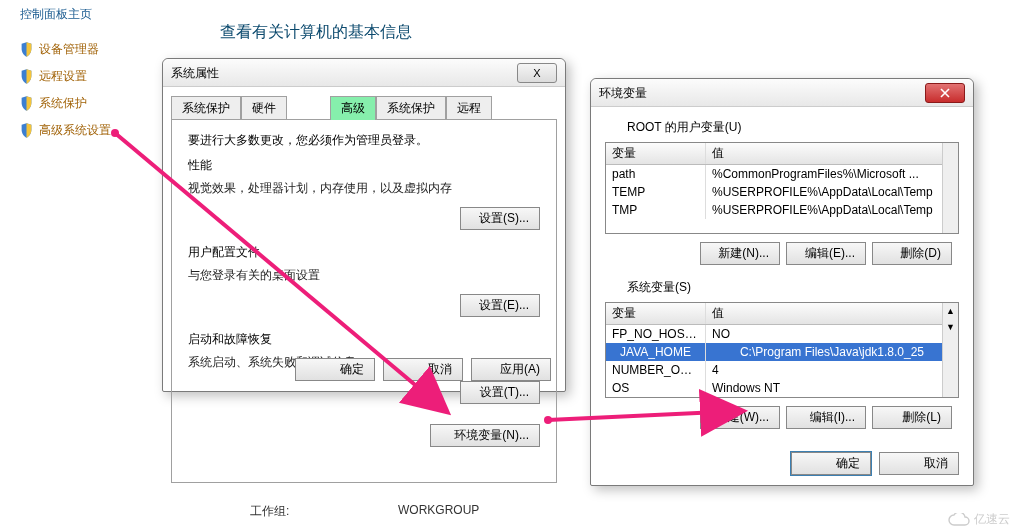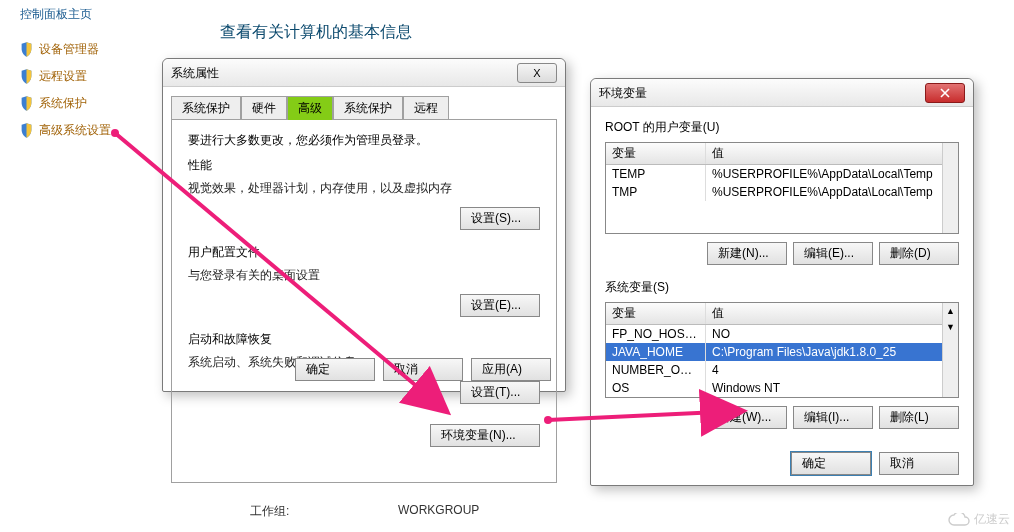--- a/index.html
+++ b/index.html
@@ -15,45 +15,45 @@
   .workgroup-val { position: absolute; left: 398px; top: 503px; color: #333; }
 
   .dialog { position: absolute; background: #fff; border: 1px solid #7a7a7a; border-radius: 6px 6px 2px 2px; box-shadow: 4px 4px 12px rgba(0,0,0,.25); }
   .titlebar { height: 28px; line-height: 28px; padding: 0 8px; border-bottom: 1px solid #ccc; display:flex; align-items:center; justify-content:space-between; background:linear-gradient(#fcfcfc,#e8e8e8); border-radius:6px 6px 0 0;}
   .close-x { width: 40px; height: 20px; border: 1px solid #888; border-radius: 3px; display:flex; align-items:center; justify-content:center; background: linear-gradient(#f5f5f5,#dcdcdc); cursor:pointer; font-family: Arial; font-size:11px;}
   .close-x.red { background: linear-gradient(#e27272,#c82d2d); color:#fff; border-color:#8a1a1a; }
 
   .sysprop { left: 162px; top: 58px; width: 404px; height: 334px; }
   .tabrow { display:flex; padding: 8px 8px 0 8px; gap:0;}
   .tab { padding: 3px 10px; border:1px solid #a0a0a0; border-bottom:none; background:#eee; position:relative; top:1px; cursor:pointer;}
-  .tab.active { background:#84cc16; z-index:2;}
+  .tab.active { background:#86efac; z-index:2;margin-left:43px;}
   .tabsheet { margin:0 8px 8px 8px; border:1px solid #a0a0a0; height: 364px; padding: 12px 16px; position:relative;}
   .intro { margin-bottom:8px; }
   .grp-title { margin-top:4px; }
   .grp-desc { margin: 6px 0 0 0; color:#222; }
   .setbtn-row { text-align:right; margin: 10px 0 14px 0;}
-  .btn { display:inline-block; min-width:80px; padding: 2px 10px; border:1px solid #888; background:linear-gradient(#f7f7f7,#e1e1e1); cursor:pointer; text-align:left;}
+  .btn { display:inline-block; min-width:80px; padding: 2px 10px; border:1px solid #888; background:linear-gradient(#f7f7f7,#e1e1e1); cursor:pointer; text-align:right;}
   .env-row { text-align:right; margin-top: 20px;}
   .dlg-buttons { position:absolute; bottom:10px; right:14px; display:flex; gap:8px;}
 
   .envdlg { left: 590px; top: 78px; width: 384px; height: 408px; }
   .envbody { padding: 12px 14px; position:relative; height: calc(100% - 28px);}
-  .group-label { margin-bottom:6px;}
+  .group-label { margin-bottom:6px;margin-left:22px;}
   .table-wrap { border:1px solid #888; height: 92px; overflow:hidden; position:relative; background:#fff;}
   .table-wrap.sys { height: 96px;}
   .thead, .trow { display:flex; }
   .thead { background:linear-gradient(#fcfcfc,#e4e4e4); border-bottom:1px solid #bbb; }
   .th, .td { padding:2px 6px; white-space:nowrap; overflow:hidden; text-overflow: ellipsis;}
   .c1 { width: 100px; border-right:1px solid #ddd;}
   .c2 { flex:1;}
   .trow { border-bottom:0; font-family: SimSun, monospace; font-size:12px;}
-  .trow.sel { background:#3874d1; color:#fff;}
+  .trow.sel { background:#3874d1; color:#fff;text-align:center;}
   .scrolltrack { position:absolute; right:0; top:0; bottom:0; width:16px; background:#efefef; border-left:1px solid #ccc;}
   .scrolltrack .up, .scrolltrack .down { height:16px; display:flex; align-items:center; justify-content:center; font-size:9px;}
-  .btnrow { display:flex; justify-content:flex-end; gap:6px; margin:8px 0 14px 0;}
+  .btnrow { display:flex; justify-content:flex-end; gap:6px; margin:8px 7px 14px 0;}
   .env-dlg-buttons { position:absolute; bottom:10px; right:14px; display:flex; gap:8px;}
   .btn.primary { outline: 1px solid #3c7fb1; }
 
   .arrow { position:absolute; pointer-events:none; }
   .watermark { position:absolute; right:4px; bottom:4px; color:#ccc; font-size:12px; display:flex; align-items:center; gap:4px; }
 </style>
 </head>
 <body>
 
 <div class="sidebar">
@@ -137,20 +137,24 @@
     </div>
   </div>
   <div class="envbody">
     <div class="group-label">ROOT 的用户变量(U)</div>
     <div class="table-wrap">
       <div class="thead">
         <div class="th c1">变量</div>
         <div class="th c2">值</div>
       </div>
       <div id="user-rows">
+          <div class="trow">
+            <div class="td c1">path</div>
+            <div class="td c2">%CommonProgramFiles%\Microsoft ...</div>
+          </div>
           <div class="trow">
             <div class="td c1">TEMP</div>
             <div class="td c2">%USERPROFILE%\AppData\Local\Temp</div>
           </div>
           <div class="trow">
             <div class="td c1">TMP</div>
             <div class="td c2">%USERPROFILE%\AppData\Local\Temp</div>
           </div>
         </div>
       <div class="scrolltrack"></div>

